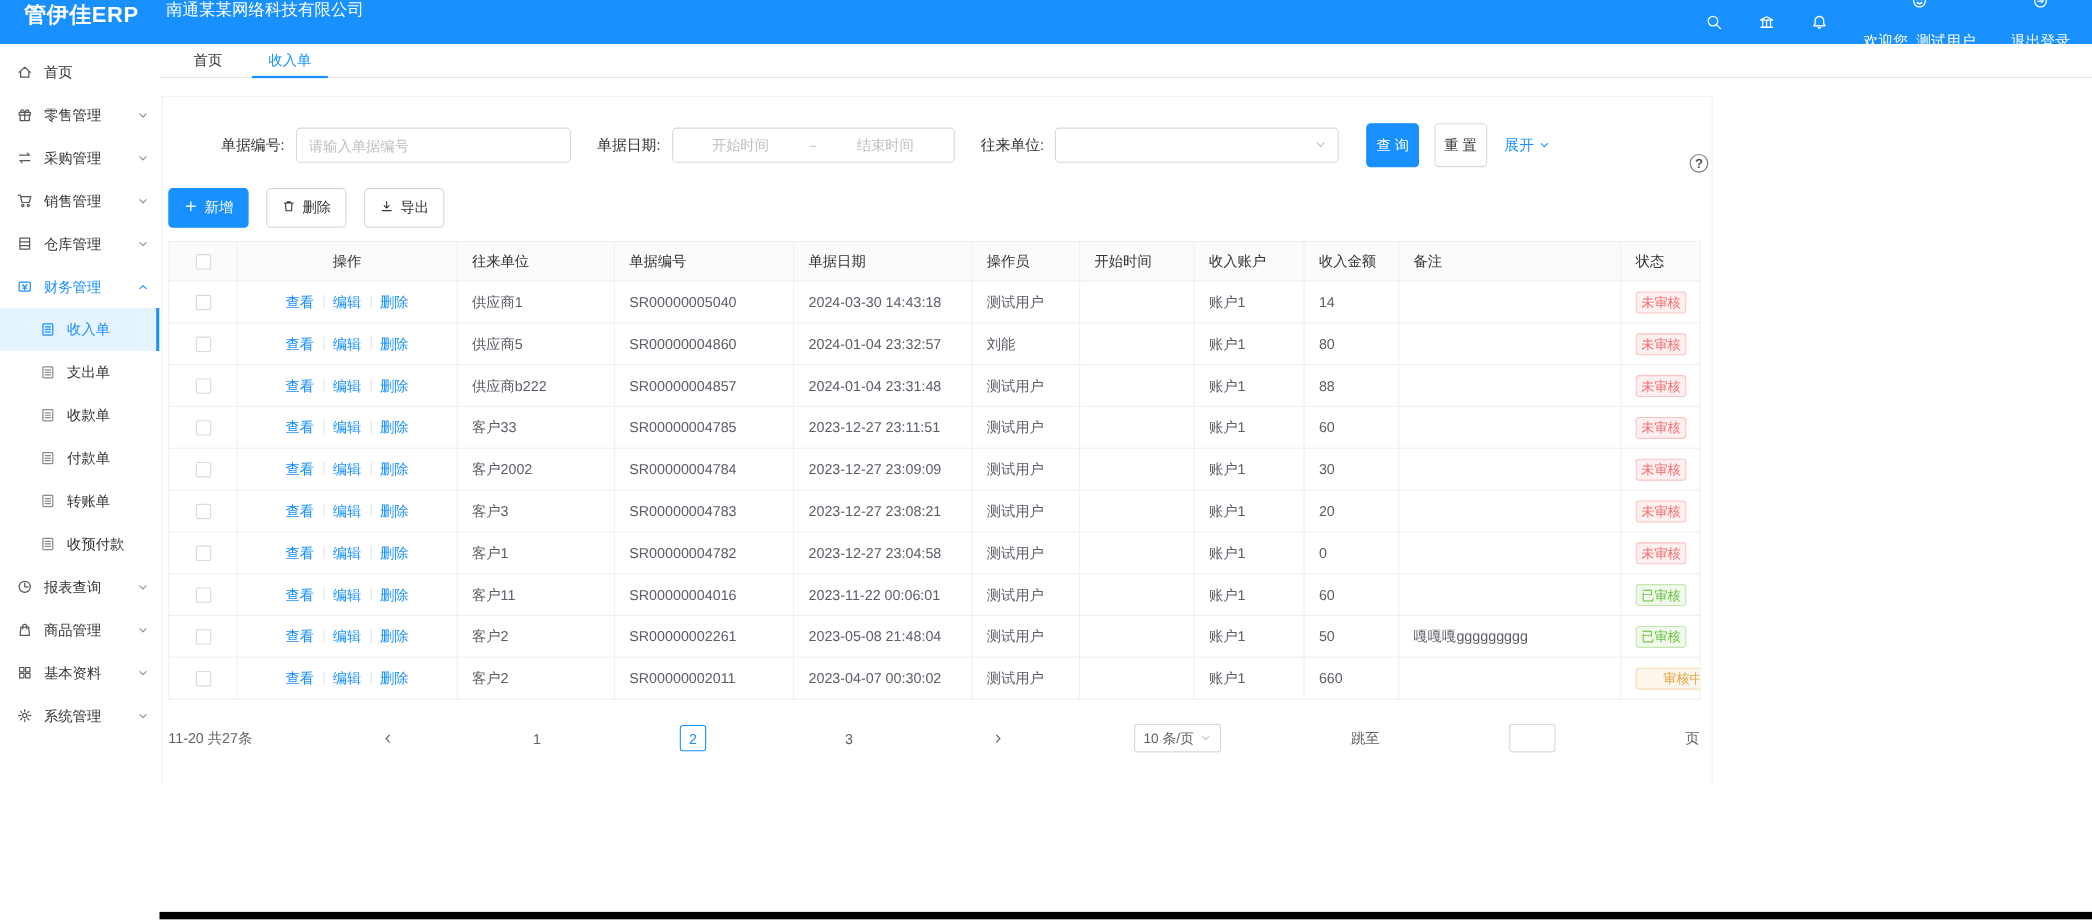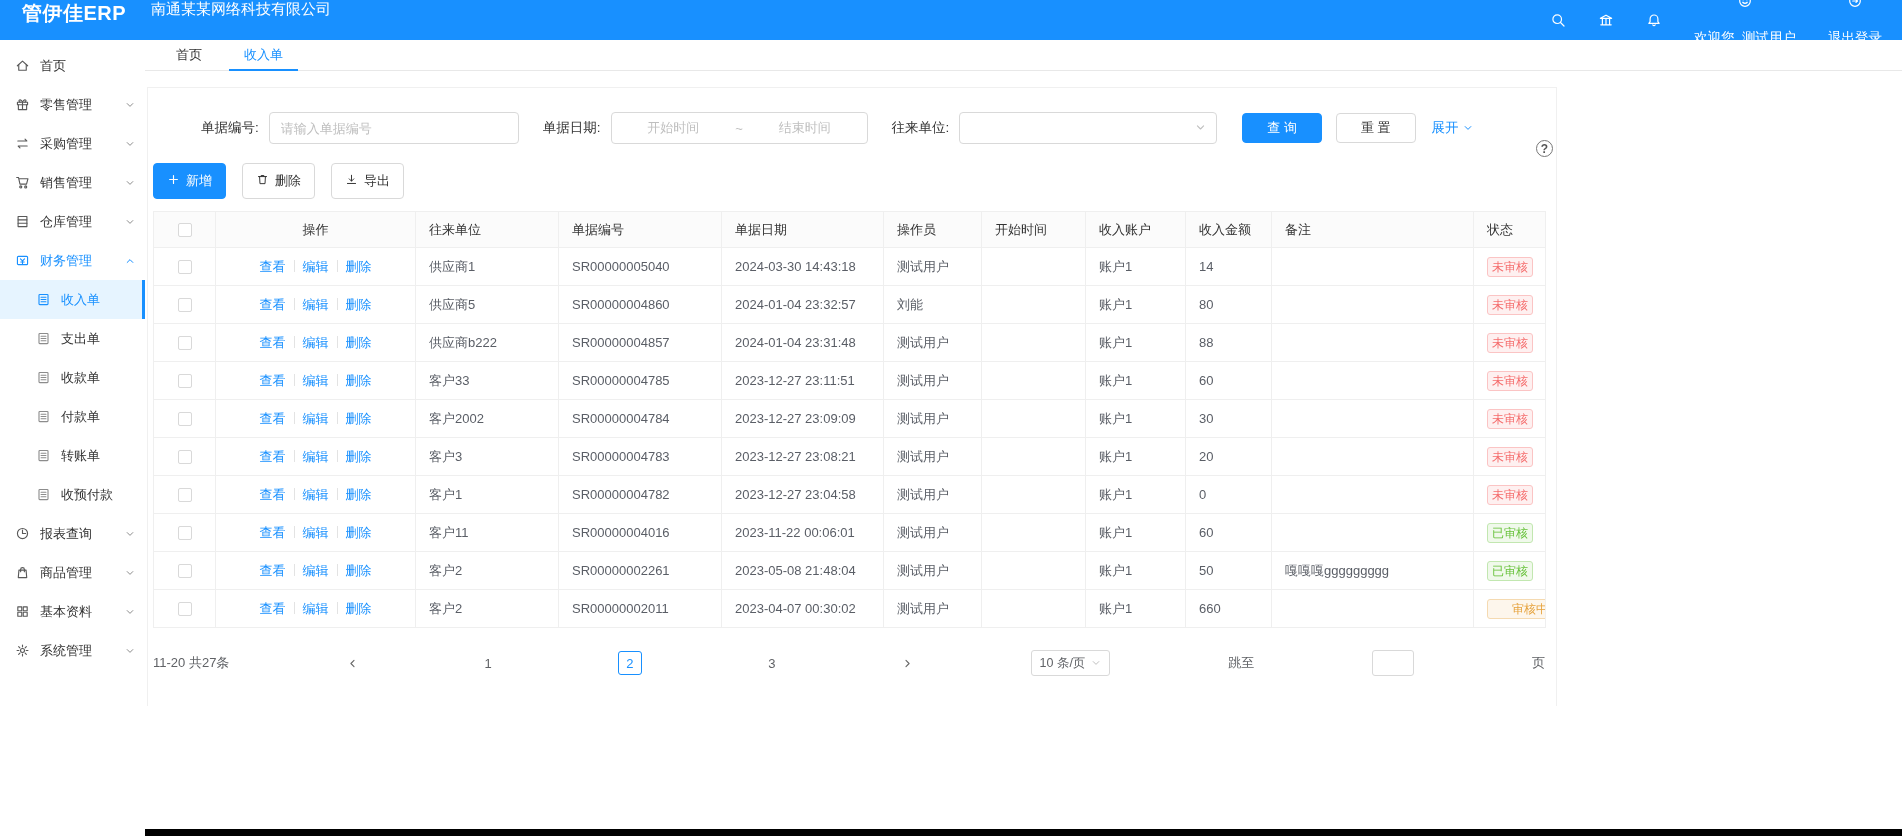--- a/index.html
+++ b/index.html
@@ -48,21 +48,21 @@
 
   
   .filters { display:flex; align-items:center; font-size:13.5px; color:#333;margin-left:48px; }
   .filters label { margin-right:10px; white-space:nowrap; }
   .ml24 { margin-left:24px; }
   .inp { width:250px; height:32px; border:1px solid #d9d9d9; border-radius:4px; padding:0 11px; font-size:13px; color:#333; outline:none; font-family:inherit; }
   .inp::placeholder { color:#bfbfbf; }
   .daterange { width:257px; height:32px; border:1px solid #d9d9d9; border-radius:4px; display:flex; align-items:center; justify-content:center; gap:36px; color:#bfbfbf; font-size:13px; cursor:text; }
   .select { width:258px; height:32px; border:1px solid #d9d9d9; border-radius:4px; display:flex; align-items:center; justify-content:flex-end; padding-right:10px; color:#bfbfbf; cursor:pointer; }
   .select svg { width:11px; height:11px; }
-  .btn { height:30px; padding:0 24px; border:1px solid #d9d9d9; background:#fff; border-radius:4px; font-size:13px; color:#333; display:inline-flex; align-items:center; gap:6px; cursor:pointer; font-family:inherit; white-space:nowrap; }
+  .btn { height:40px; padding:0 8px; border:1px solid #d9d9d9; background:#fff; border-radius:4px; font-size:13px; color:#333; display:inline-flex; align-items:center; gap:6px; cursor:pointer; font-family:inherit; white-space:nowrap; }
   .btn svg { width:13px; height:13px; }
   .btn.primary { background:#1890ff; border-color:#1890ff; color:#fff; }
   .expand { color:#1890ff; font-size:13.5px; display:inline-flex; align-items:center; gap:4px; cursor:pointer; margin-left:16px; }
   .expand svg { width:10px; height:10px; }
 
   
   .toolbar { margin-top:19px; display:flex; gap:16px; }
   .btn.sm { height:30px; padding:17px 13px; }
 
   

